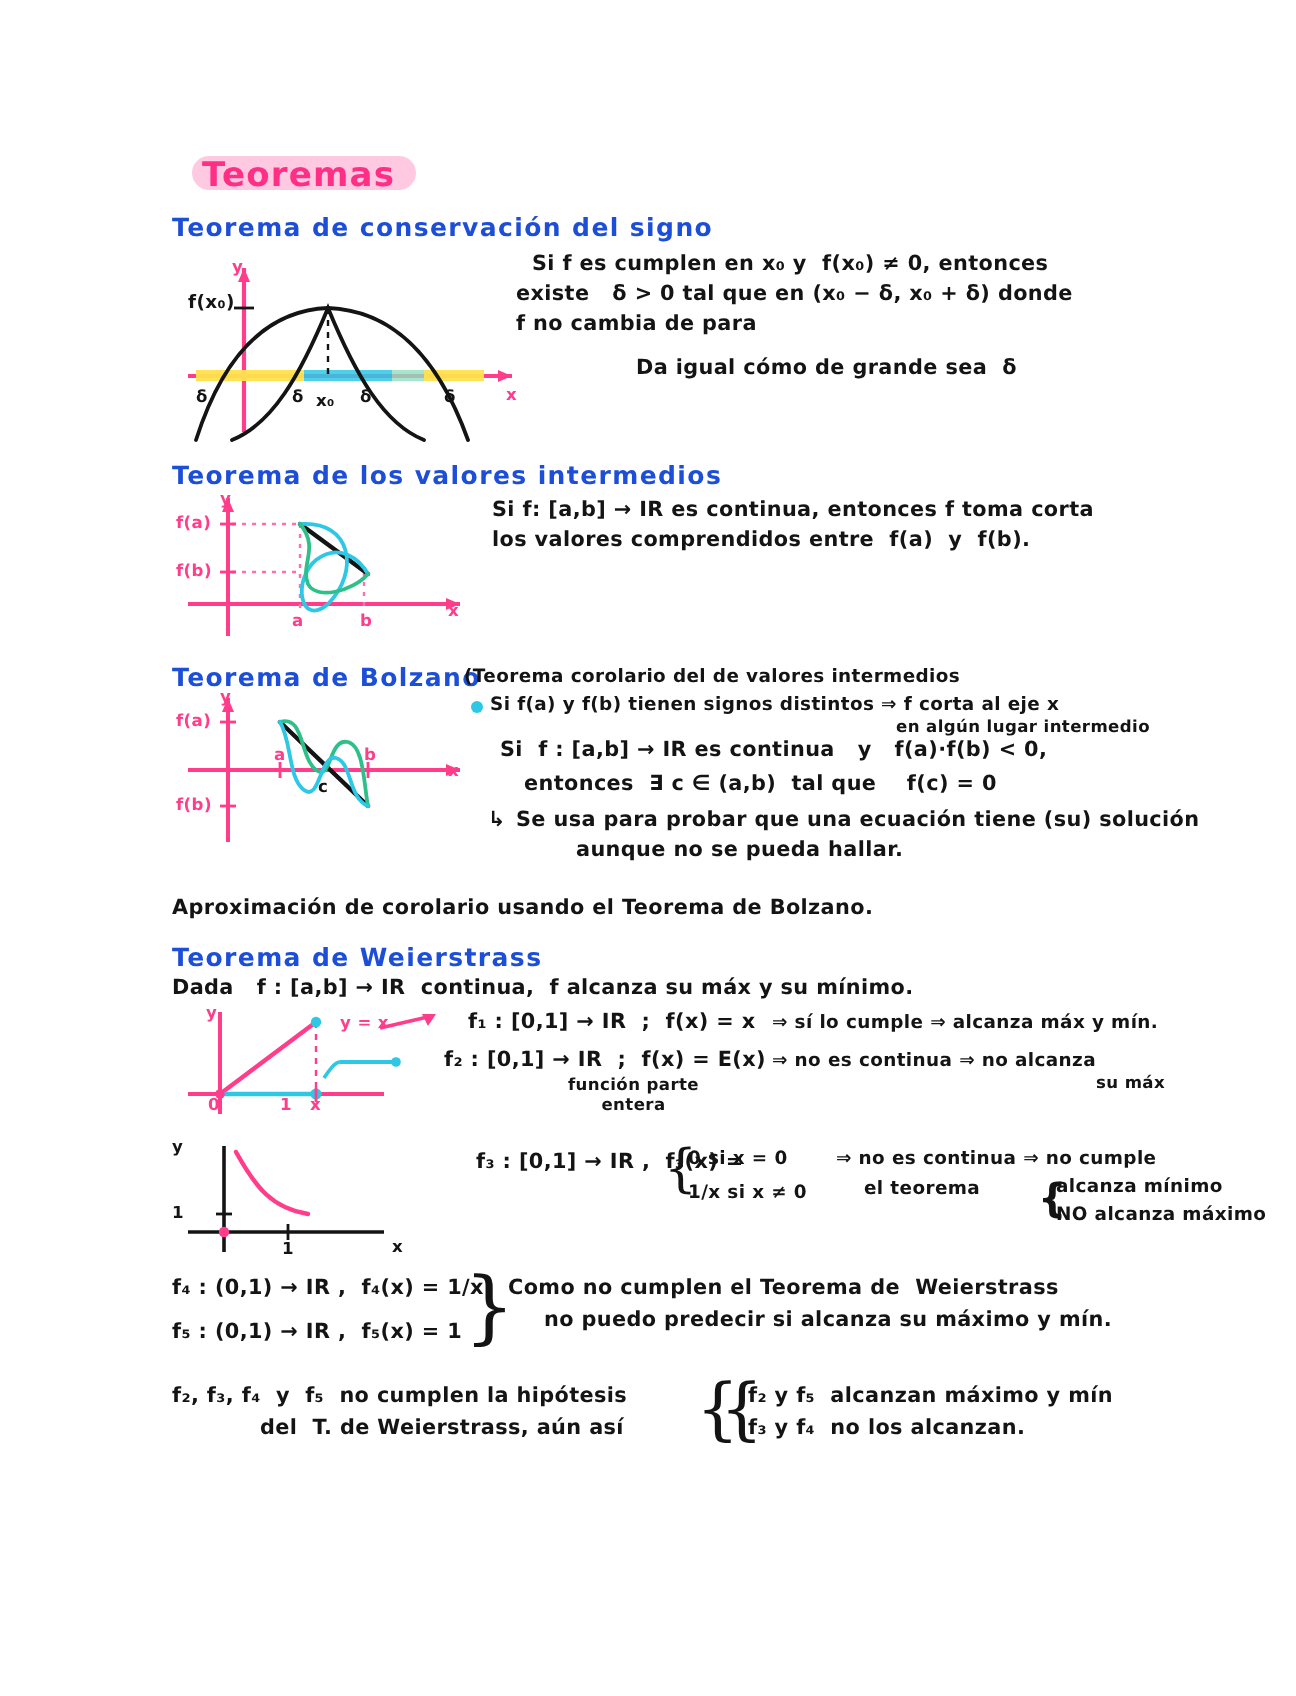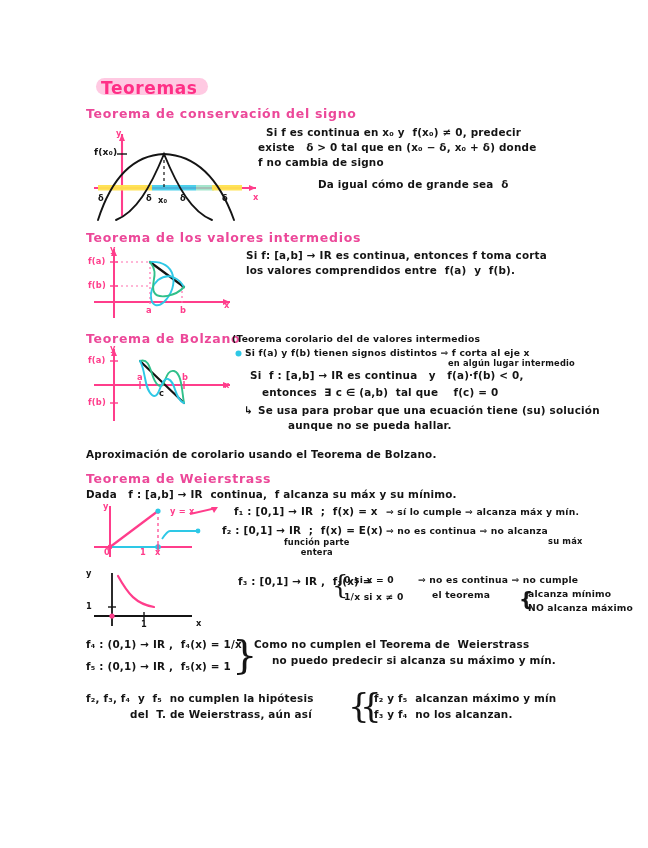--- a/index.html
+++ b/index.html
@@ -10,21 +10,21 @@
   
   .hw{position:absolute;white-space:pre;line-height:1.32;
       font-family:"DejaVu Sans", sans-serif;
       letter-spacing:.2px;}
   .ink{color:#141414;}
   .pink{color:#ff3d8b;}
 
   .title{position:absolute;font-size:17px;font-weight:700;color:#ff2f86;
          letter-spacing:.6px;}
   .title-hl{position:absolute;background:#ffc9e2;border-radius:9px;}
-  .thm-head{position:absolute;font-size:12.5px;font-weight:700;color:#ec4899;
+  .thm-head{position:absolute;font-size:12.5px;font-weight:700;color:#1d4ed8;
             letter-spacing:.7px;white-space:nowrap;}
 
   .body-txt{font-size:10.4px;font-weight:600;}
   .small-txt{font-size:9.2px;font-weight:600;}
   .tiny-txt{font-size:8.3px;font-weight:600;}
 
   
   .fig{position:absolute;}
   svg{display:block;overflow:visible;}
 
@@ -67,23 +67,23 @@
   </div>
   <div class="hw ink small-txt" style="left:94px;top:146px;">f(x₀)</div>
   <div class="hw pink tiny-txt" style="left:116px;top:128px;">y</div>
   <div class="hw pink tiny-txt" style="left:253px;top:192px;">x</div>
   <div class="hw ink tiny-txt" style="left:158px;top:195px;">x₀</div>
   <div class="hw ink tiny-txt" style="left:98px;top:193px;">δ</div>
   <div class="hw ink tiny-txt" style="left:146px;top:193px;">δ</div>
   <div class="hw ink tiny-txt" style="left:180px;top:193px;">δ</div>
   <div class="hw ink tiny-txt" style="left:222px;top:193px;">δ</div>
 
-  <div class="hw ink body-txt" style="left:266px;top:126px;">Si f es continua en x₀ y  f(x₀) ≠ 0, predecir</div>
+  <div class="hw ink body-txt" style="left:266px;top:126px;">Si f es cumplen en x₀ y  f(x₀) ≠ 0, entonces</div>
   <div class="hw ink body-txt" style="left:258px;top:141px;">existe   δ &gt; 0 tal que en (x₀ − δ, x₀ + δ) donde</div>
-  <div class="hw ink body-txt" style="left:258px;top:156px;">f no cambia de signo</div>
+  <div class="hw ink body-txt" style="left:258px;top:156px;">f no cambia de para</div>
   <div class="hw ink body-txt" style="left:280px;top:178px;margin-left:38px;">Da igual cómo de grande sea  δ</div>
 
   <div class="thm-head" style="left:86px;top:230px;">Teorema de los valores intermedios</div>
 
   <div class="fig" style="left:88px;top:246px;">
     <svg width="150" height="72" viewBox="0 0 150 72">
       <line x1="6" y1="56" x2="142" y2="56" stroke="#ff3d8b" stroke-width="2"></line>
       <polygon points="142,56 135,53 135,59" fill="#ff3d8b"></polygon>
       <line x1="26" y1="72" x2="26" y2="3" stroke="#ff3d8b" stroke-width="2"></line>
       <polygon points="26,3 23,10 29,10" fill="#ff3d8b"></polygon>

